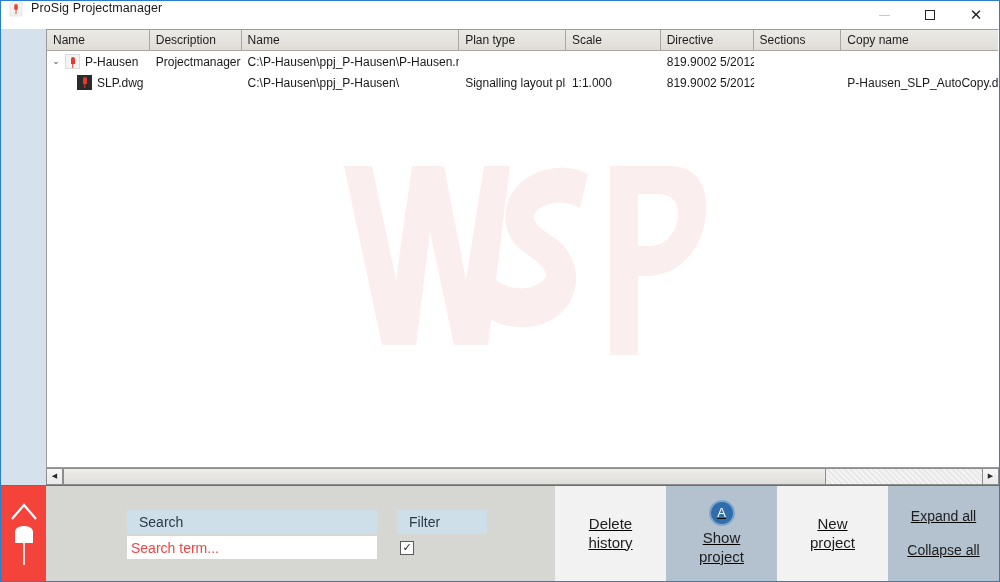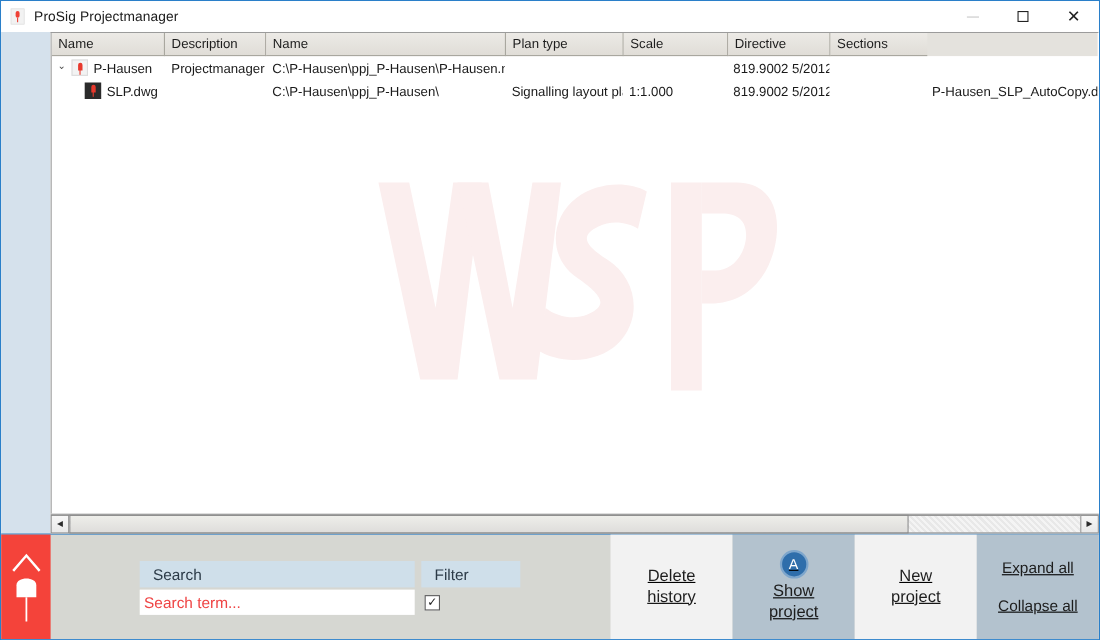--- a/index.html
+++ b/index.html
@@ -27,21 +27,21 @@
     flex-direction: column;
     overflow: hidden;
   }
 
   
   .titlebar {
     height: 28px;
     min-height: 28px;
     background: #ffffff;
     display: flex;
-    align-items: center;
+    align-items: flex-start;
     position: relative;
     z-index: 5;
   }
   .title-icon {
     width: 16px;
     height: 16px;
     margin-left: 7px;
     margin-right: 7px;
     position: relative;
     flex: 0 0 auto;
@@ -285,21 +285,21 @@
 
   .search-area {
     flex: 1 1 auto;
     position: relative;
   }
   .search-block {
     position: absolute;
     left: 81px;
     top: 24px;
     display: flex;
-    gap: 6px;
+    gap: 20px;
   }
   .search-col { width: 250px; }
   .filter-col { width: 90px; }
   .field-label {
     background: #cfdfea;
     height: 24px;
     display: flex;
     align-items: center;
     padding-left: 12px;
     font-size: 14px;
@@ -429,20 +429,21 @@
         </div>
 
         <div class="header-row">
           <div class="hcell" style="width:103px">Name</div>
           <div class="hcell" style="width:92px">Description</div>
           <div class="hcell" style="width:218px">Name</div>
           <div class="hcell" style="width:107px">Plan type</div>
           <div class="hcell" style="width:95px">Scale</div>
           <div class="hcell" style="width:93px">Directive</div>
           <div class="hcell" style="width:88px">Sections</div>
+          <div class="hcell" style="width:157px">Copy name</div>
         </div>
 
         <div class="rows">
 
           <div class="row">
             <div class="cell name-cell" style="width:103px">
               <span class="twisty">⌄</span>
               <span class="node-icon light">
                 <span class="sig-mini"></span>
                   <span class="sig-mini-post"></span>

